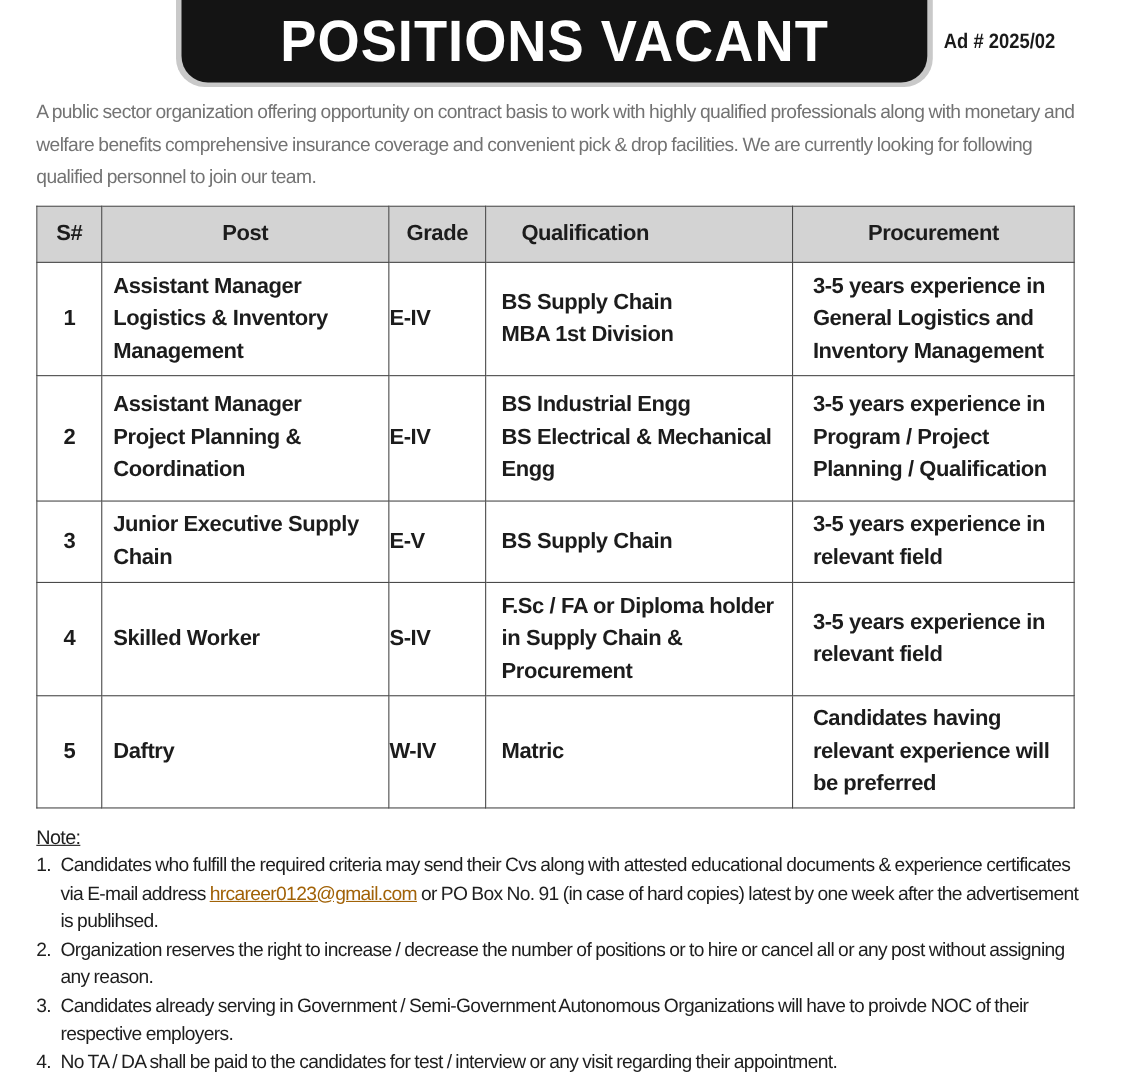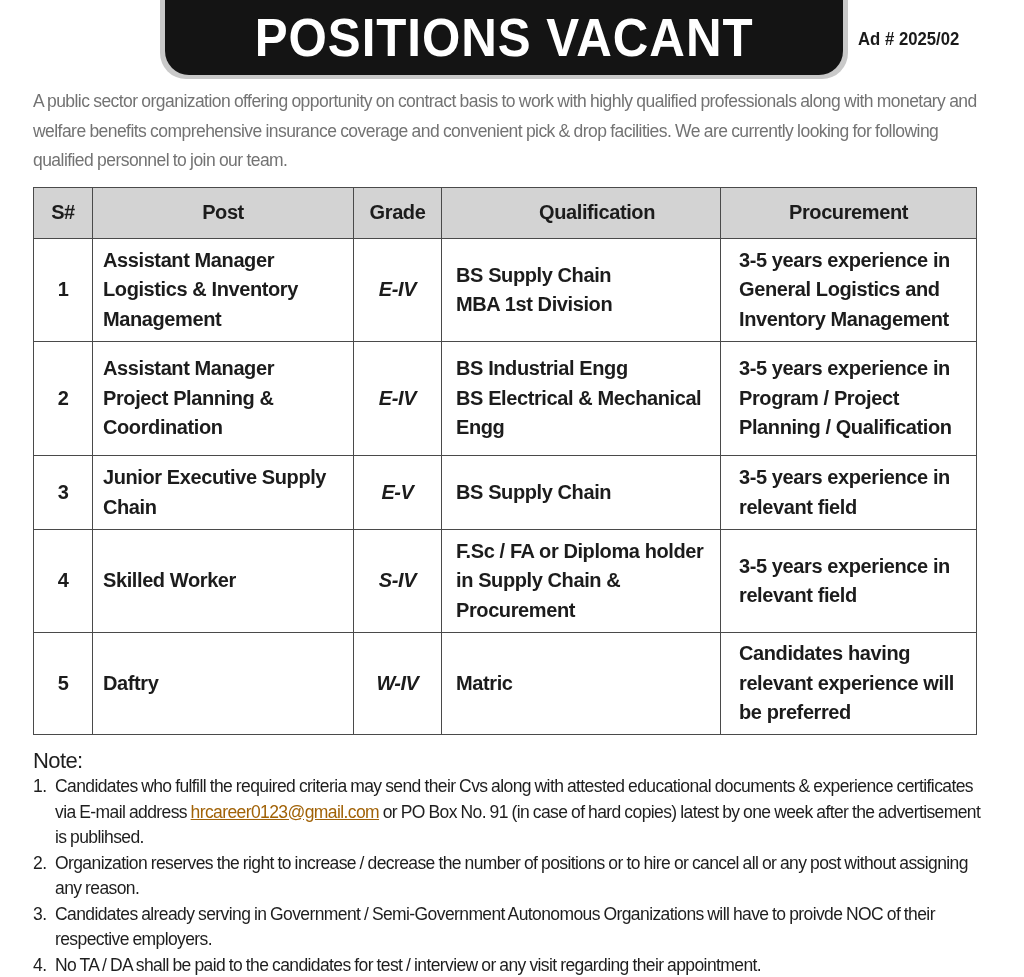--- a/index.html
+++ b/index.html
@@ -93,24 +93,24 @@
       vertical-align: middle;
       line-height: 29.5px;
       letter-spacing: -0.4px;
     }
     table.positions th {
       background: #d3d3d3;
       height: 51px;
       font-weight: bold;
       text-align: center;
     }
-    table.positions th.qual-h { text-align: center; padding-left: 32px; }
+    table.positions th.qual-h { text-align: left; padding-left: 32px; }
     table.positions td { padding: 4px 10px; }
     td.sn { text-align: center; padding: 4px 0 !important; }
-    td.grade { text-align: center; padding: 4px 0 !important; font-style: italic; }
+    td.grade { text-align: left; padding: 4px 0 !important; }
     td.post { padding-left: 10px; }
     td.qual { padding-left: 14px !important; }
     td.exp { padding-left: 18px !important; padding-right: 4px !important; margin-top: 19px; }
     tr.r1 td { height: 103px; }
     tr.r2 td { height: 114px; }
     tr.r3 td { height: 74px; }
     tr.r4 td { height: 103px; }
     tr.r5 td { height: 102px; }
     .line { display: block; white-space: nowrap; }
     
@@ -118,22 +118,23 @@
       position: absolute;
       left: 33px;
       top: 748px;
       width: 960px;
       font-size: 17.5px;
       color: #1e1e1e;
       letter-spacing: -0.6px;
       word-spacing: -0.6px;
     }
     .notes-title {
-      font-size: 22px;
+      font-size: 18px;
       line-height: 26px;
+      text-decoration: underline;
     }
     .note-item {
       display: flex;
       line-height: 25.5px;
     }
     .note-num {
       width: 22px;
       flex: 0 0 22px;
     }
     .note-text {

